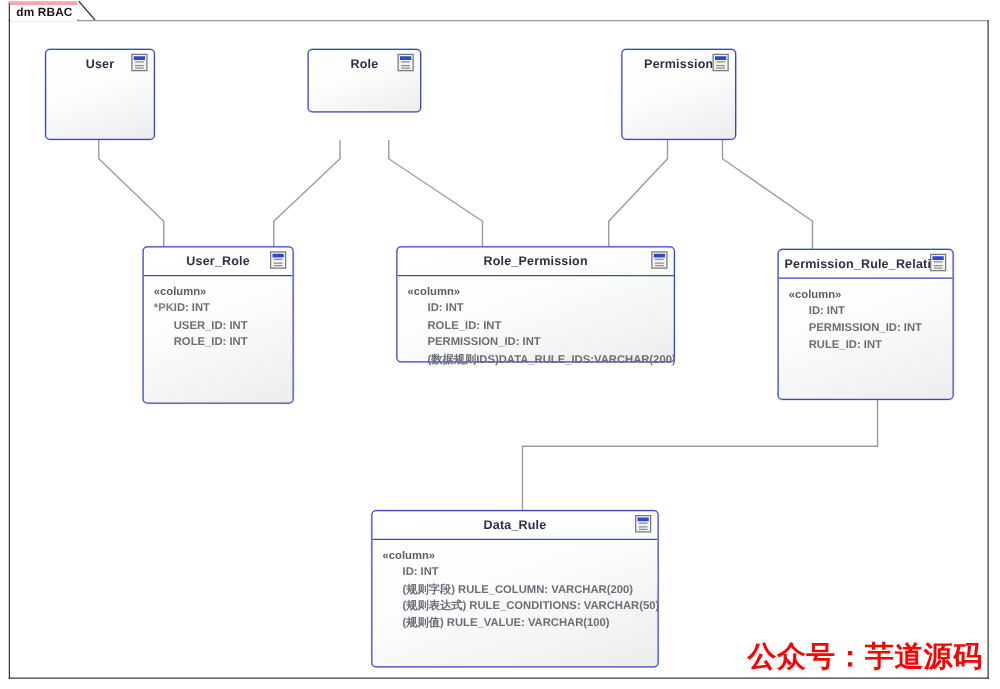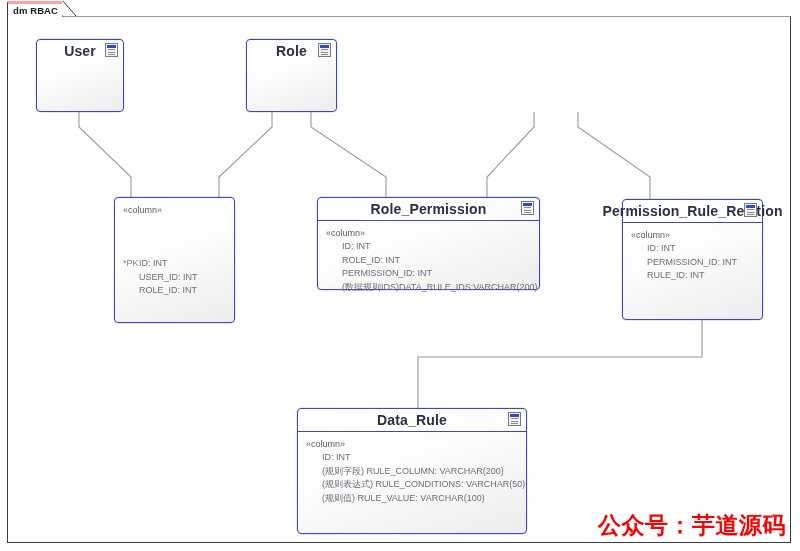--- a/index.html
+++ b/index.html
@@ -73,21 +73,21 @@
     position:relative;
     height:22px;
     display:flex;
     align-items:center;
     justify-content:center;
   }
   .uml.has-body .uml-head{
     border-bottom:1.2px solid #3b46c4;
   }
   .uml-title{
-    font-size:14px;
+    font-size:10px;
     font-weight:bold;
     color:#2b2f45;
     letter-spacing:.15px;
     white-space:nowrap;
   }
   
   .tbl-icon{
     position:absolute;
     right:5px;top:3px;
     width:13px;height:14px;
@@ -109,29 +109,30 @@
   }
   .uml-body.sep{
     border-top:1.2px solid #3b46c4;
   }
   .row{
     font-size:9px;
     color:#6d6d78;
     line-height:13.4px;
     white-space:nowrap;
     padding-left:12px;
+    font-weight:bold;
   }
   .row.stereo{
     color:#5c5c68;
     padding-left:8px;
   }
   .row.indent{ padding-left:24px; }
   .row.pk-row{ padding-left:8px; }
   .row.op-row{ padding-left:8px; }
-  .row .plus{ display:inline-block;width:16px;color:#7d7d88;margin-top:40px; }
+  .row .plus{ display:inline-block;width:16px;color:#7d7d88; }
 
   #watermark{
     position:absolute;
     right:14px;bottom:10px;
     font-size:23px;
     font-weight:bold;
     color:#ff0000;
     letter-spacing:.5px;
     z-index:5;
     white-space:nowrap;
@@ -171,34 +172,54 @@
       <span class="uml-title">User</span>
       <span class="tbl-icon">
         <i class="bar"></i>
           <i class="ln"></i>
           <i class="ln"></i>
           <i class="ln"></i>
       </span>
     </div>
   </div>
 
-  <div class="uml" id="box-role" style="left: 246px; top: 39px; width: 91px; height: 73px;">
+  <div class="uml" id="box-role" style="left: 246px; top: 39px; width: 91px; height: 51px;">
     <div class="uml-head">
       <span class="uml-title">Role</span>
       <span class="tbl-icon">
         <i class="bar"></i>
           <i class="ln"></i>
           <i class="ln"></i>
           <i class="ln"></i>
       </span>
     </div>
   </div>
 
+  <div class="uml" id="box-permission" style="left: 497px; top: 39px; width: 92px; height: 73px;">
+    <div class="uml-head">
+      <span class="uml-title">Permission</span>
+      <span class="tbl-icon">
+        <i class="bar"></i>
+          <i class="ln"></i>
+          <i class="ln"></i>
+          <i class="ln"></i>
+      </span>
+    </div>
+  </div>
 
   <div class="uml has-body" id="box-user_role" style="left: 114px; top: 197px; width: 121px; height: 126px;">
+    <div class="uml-head">
+      <span class="uml-title">User_Role</span>
+      <span class="tbl-icon">
+        <i class="bar"></i>
+          <i class="ln"></i>
+          <i class="ln"></i>
+          <i class="ln"></i>
+      </span>
+    </div>
     <div class="uml-body">
       <div class="row stereo">«column»</div>
       <div class="col-list">
           <div class="row pk-row"><span class="plus">*PK</span><span>ID: INT</span></div>
           <div class="row indent"><span>USER_ID: INT</span></div>
           <div class="row indent"><span>ROLE_ID: INT</span></div>
         </div>
     </div>
   </div>
 

